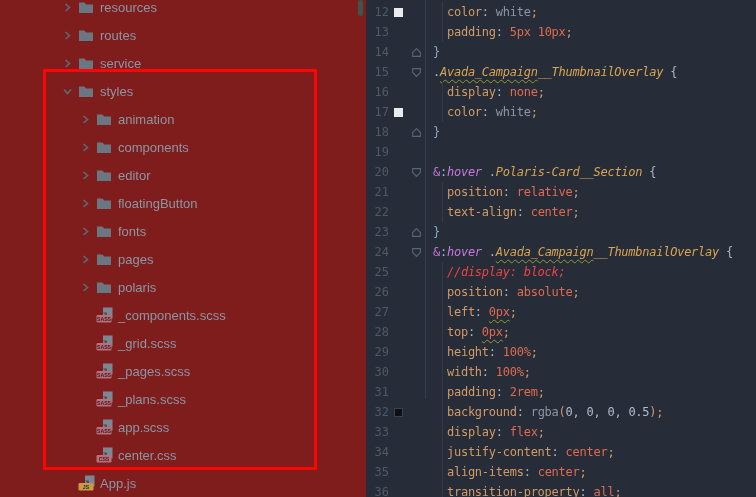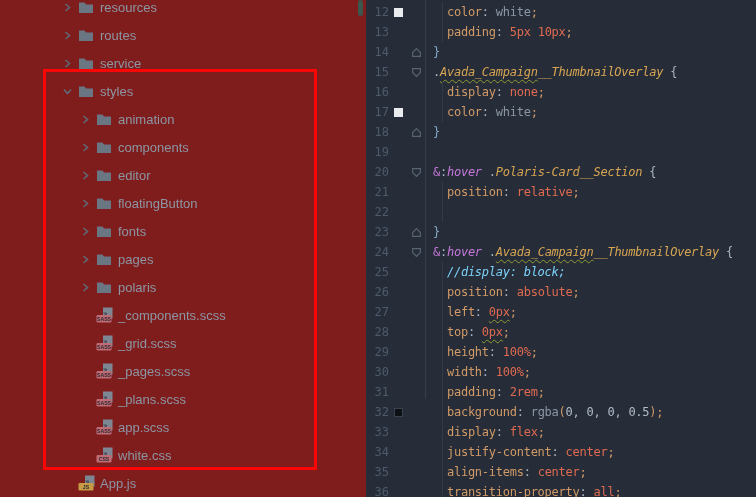--- a/index.html
+++ b/index.html
@@ -47,21 +47,21 @@
   .tk-val  { color:#e06a50; }
   .tk-valw { color:#e06a50; text-decoration:underline wavy #8f9b31;
              text-decoration-thickness:1px; text-underline-offset:3px; }
   .tk-lit  { color:#8b96a4;margin-top:32px; }
   .tk-lit2 { color:#b2bcc9; }
   .tk-sel  { color:#d8a552; font-style:italic; }
   .tk-selw { color:#d8a552; font-style:italic; text-decoration:underline wavy #8f9b31;
              text-decoration-thickness:1px; text-underline-offset:3px; }
   .tk-amp  { color:#c678dd; }
   .tk-psd  { color:#c678dd; font-style:italic; }
-  .tk-com  { color:#7dd3fc; font-style:italic;margin-top:18px; }
+  .tk-com  { color:#ef4444; font-style:italic;margin-top:18px; }
   .tk-brO  { color:#aab6c2; }
   .tk-brC  { color:#86a9c6; }
 </style>
 </head>
 <body>
 
 <div id="stage">
   <aside class="tree" style="background: #7f1d1d;">
     <div class="tree-rows" id="tree-rows">
         <div class="tree-row d1">
@@ -270,21 +270,21 @@
         <div class="tree-row d2">
           <span class="slot-chev"></span>
           <span class="slot-icon">
             <svg width="18" height="16" viewBox="0 0 18 16">
               <rect x="7" y="0.5" width="9.5" height="11" fill="#7c8793"></rect>
               <path d="M7 5.5 h4 v4.5 Z" fill="#4a535e"></path>
               <rect x="0.5" y="8" width="15" height="7.5" rx="1.2" fill="#c26b74"></rect>
               <text x="8" y="13.6" text-anchor="middle" font-size="5.2" font-weight="bold" fill="#242a32" font-family="Liberation Sans, sans-serif">CSS</text>
             </svg>
           </span>
-          <span class="tree-lbl">white.css</span>
+          <span class="tree-lbl">center.css</span>
         </div>
         <div class="tree-row d1">
           <span class="slot-chev"></span>
           <span class="slot-icon">
             <svg width="18" height="16" viewBox="0 0 18 16">
               <rect x="7" y="0.5" width="9.5" height="11" fill="#7c8793"></rect>
               <path d="M7 5.5 h4 v4.5 Z" fill="#4a535e"></path>
               <rect x="0.5" y="8" width="15" height="7.5" rx="1.2" fill="#c79a45"></rect>
               <text x="8" y="13.6" text-anchor="middle" font-size="5.2" font-weight="bold" fill="#242a32" font-family="Liberation Sans, sans-serif">JS</text>
             </svg>
@@ -376,20 +376,21 @@
         <div class="line guide">
           <span class="lnum">21</span>
           <span class="swcol"></span>
           <span class="fcol"></span>
           <span class="code"><span class="tk-sp">  </span><span class="tk-prop">position</span><span class="tk-punc">:</span><span class="tk-sp"> </span><span class="tk-val">relative</span><span class="tk-prop">;</span></span>
         </div>
         <div class="line guide">
           <span class="lnum">22</span>
           <span class="swcol"></span>
           <span class="fcol"></span>
+          <span class="code"><span class="tk-sp">  </span><span class="tk-prop">text-align</span><span class="tk-punc">:</span><span class="tk-sp"> </span><span class="tk-val">center</span><span class="tk-prop">;</span></span>
         </div>
         <div class="line">
           <span class="lnum">23</span>
           <span class="swcol"></span>
           <span class="fcol">
             <svg width="11" height="11" viewBox="0 0 10 10">
               <polygon points="1.5,8.5 8.5,8.5 8.5,5 5,1.5 1.5,5" fill="none" stroke="#5a6573" stroke-width="1"></polygon>
             </svg>
           </span>
           <span class="code"><span class="tk-brC">}</span></span>

